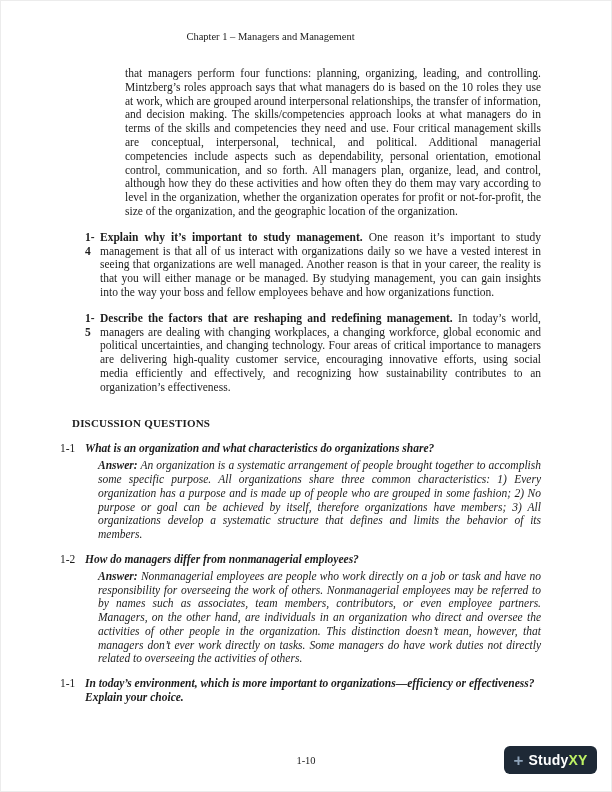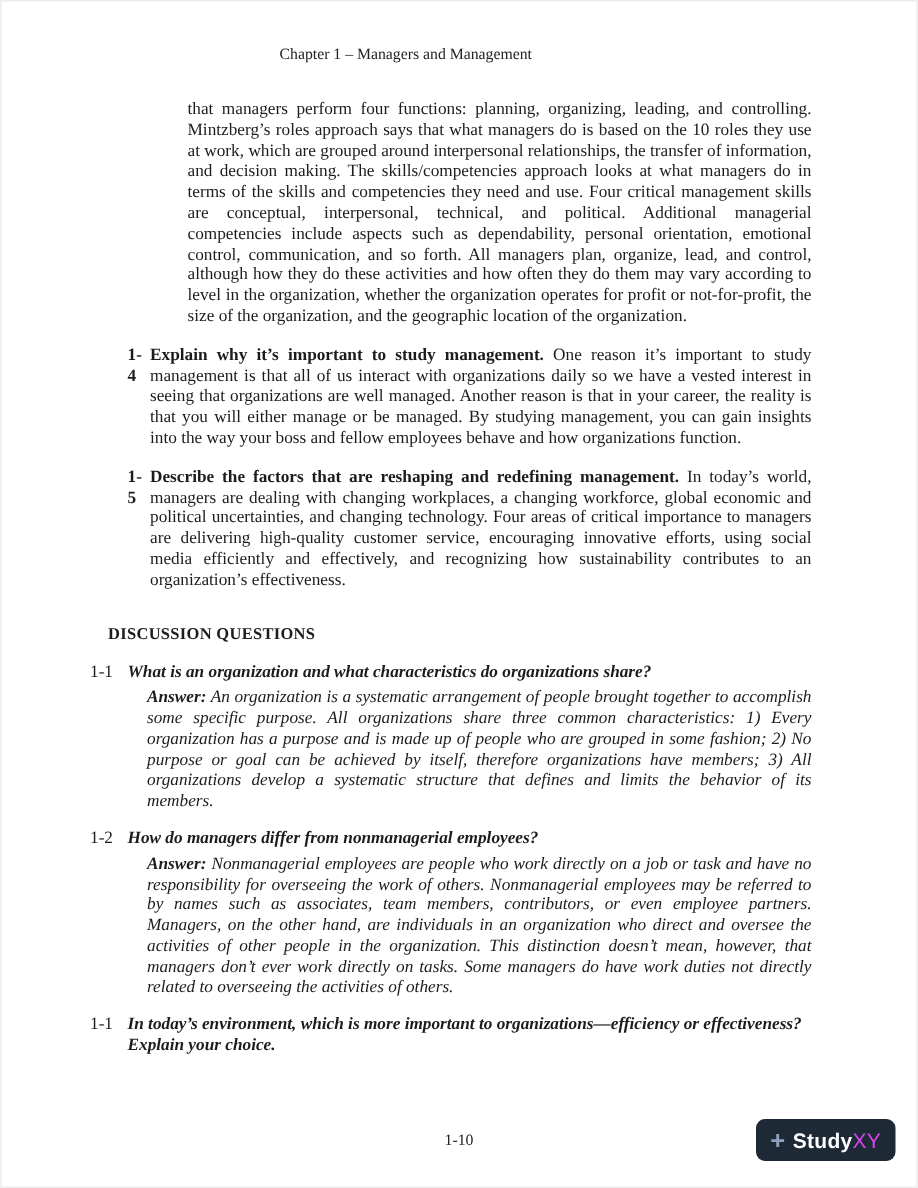--- a/index.html
+++ b/index.html
@@ -76,21 +76,21 @@
     font-family: "Liberation Sans", sans-serif;
   }
   .logo-plus {
     color: #8da2b8;
     font-size: 17px;
     font-weight: bold;
     line-height: 1;
     margin-right: 5px;
   }
   .logo-study { color: #ffffff; font-weight: bold; font-size: 14px; letter-spacing: 0.2px; }
-  .logo-xy { color: #d946ef; font-weight: normal; font-size: 14px; letter-spacing: 0.2px; }
+  .logo-xy { color: #bef264; font-weight: bold; font-size: 14px; letter-spacing: 0.2px; }
 </style>
 </head>
 <body>
 
 <div class="page">
 
   <div class="header">
     <span>Chapter 1 – Managers and Management</span>
   </div>
 

